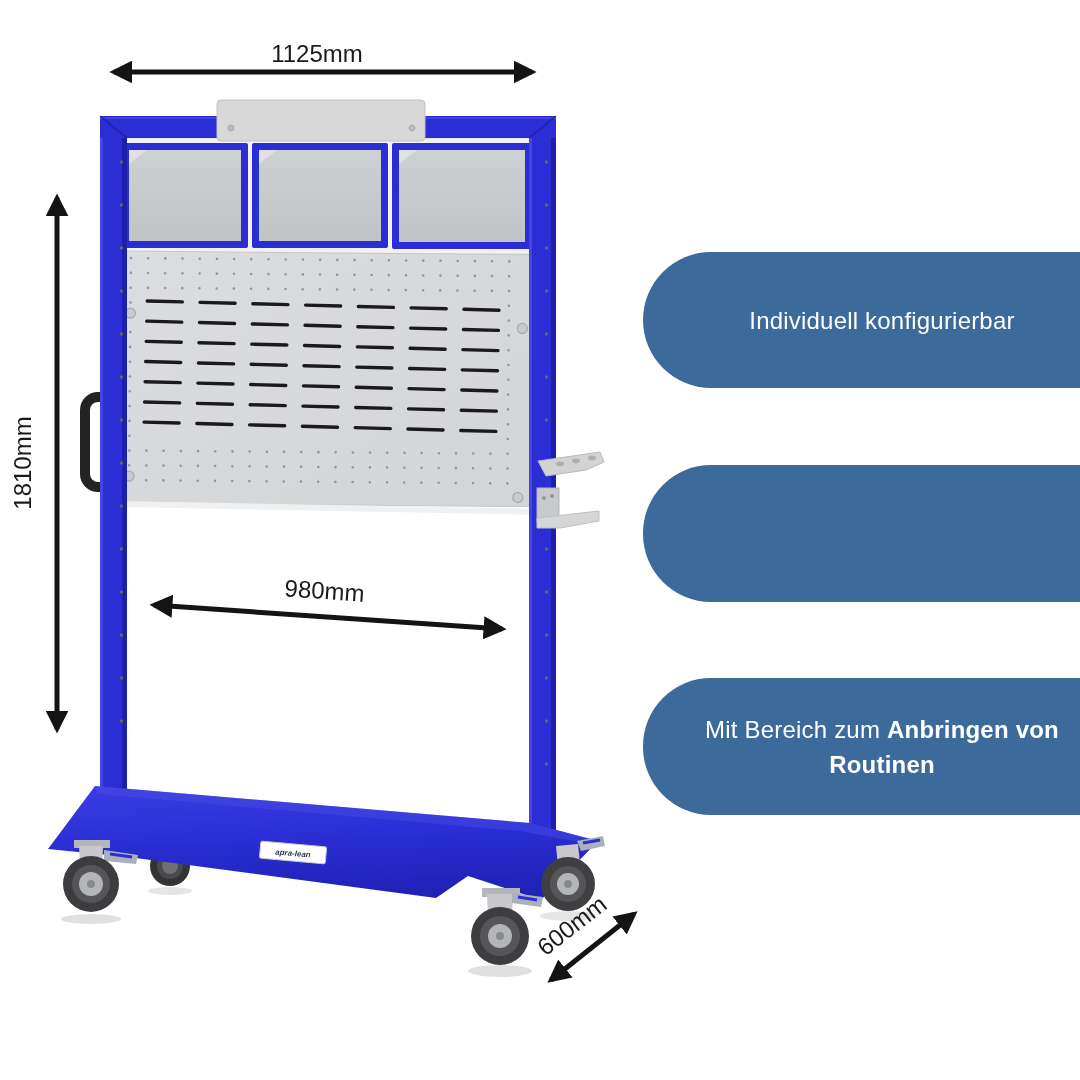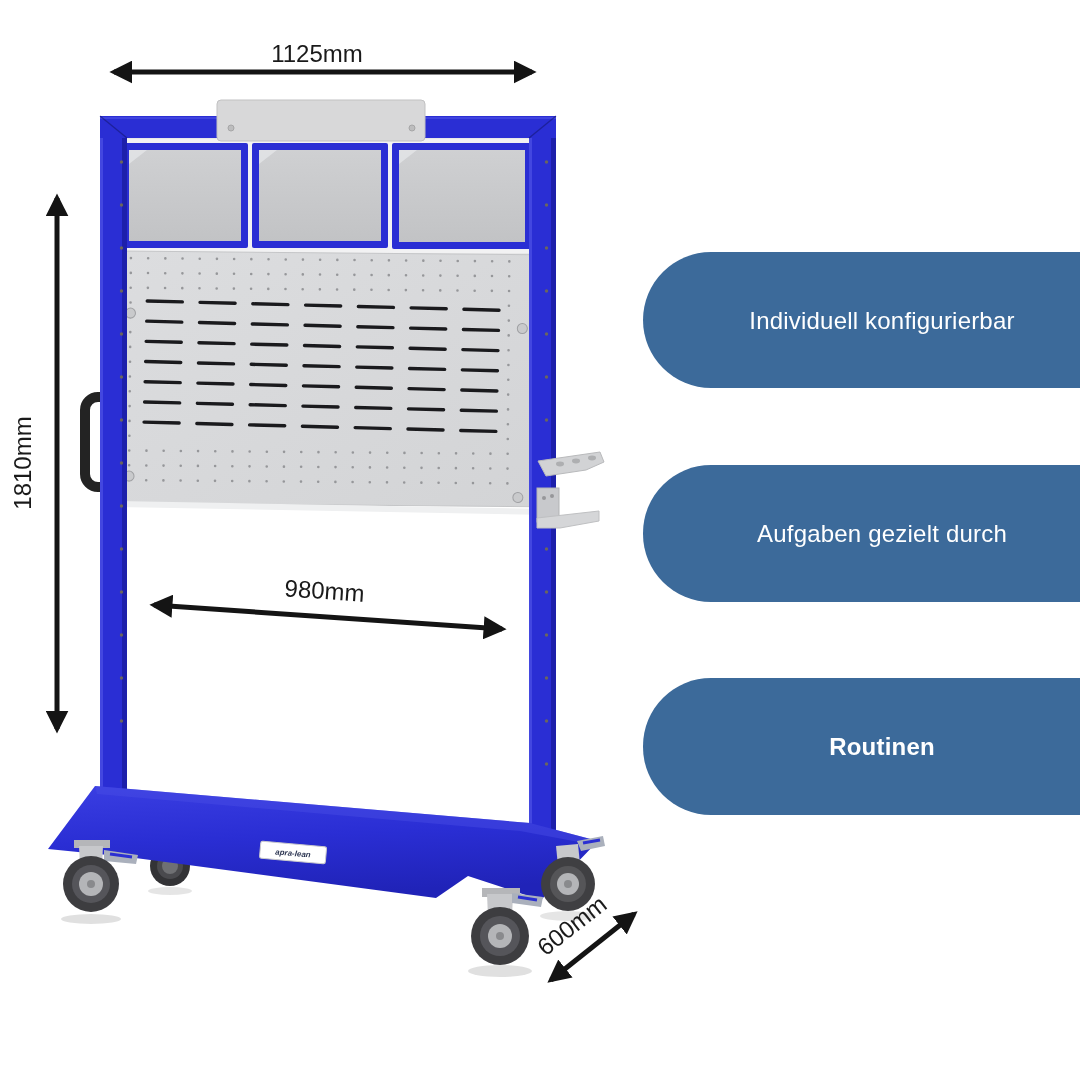--- a/index.html
+++ b/index.html
@@ -422,22 +422,25 @@
     <text class="dim-label" text-anchor="middle" transform="translate(31 463) rotate(-90)">1810mm</text>
     <text class="dim-label" text-anchor="middle" transform="translate(324 599) rotate(4)">980mm</text>
     <text class="dim-label" text-anchor="middle" transform="translate(577 932) rotate(-38)">600mm</text>
   </svg>
 
   <div class="pill pill-1">
     <span>Individuell konfigurierbar</span>
   </div>
 
   <div class="pill pill-2">
-    <span>Aufgaben gezielt durch</span>
   </div>
 
   <div class="pill pill-3">
+    <span>
+      <span>Mit Bereich zum</span>
+      <b>Anbringen von</b>
+    </span>
     <span>
       <b>Routinen</b>
     </span>
   </div>
 
 </div>
 
 </body></html>

